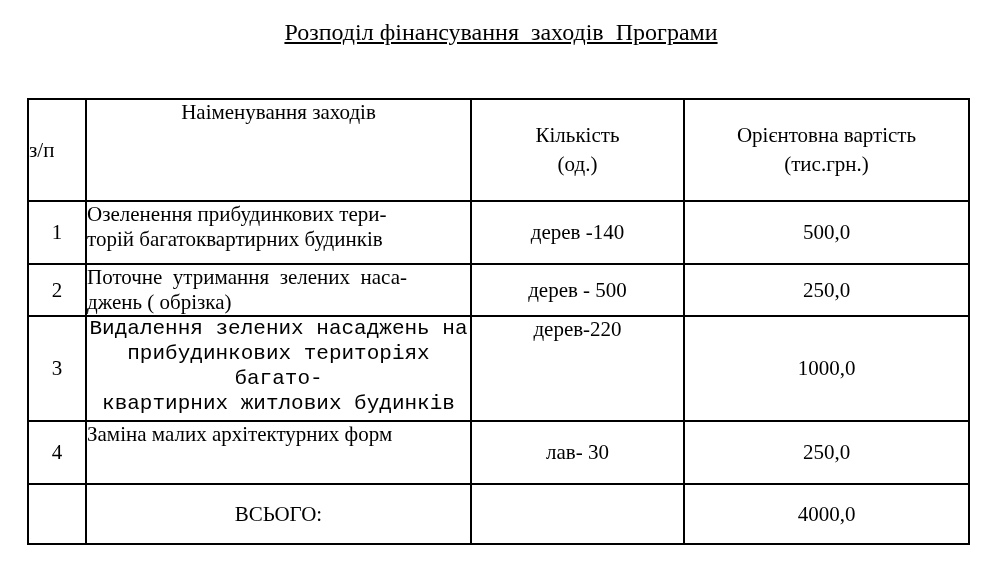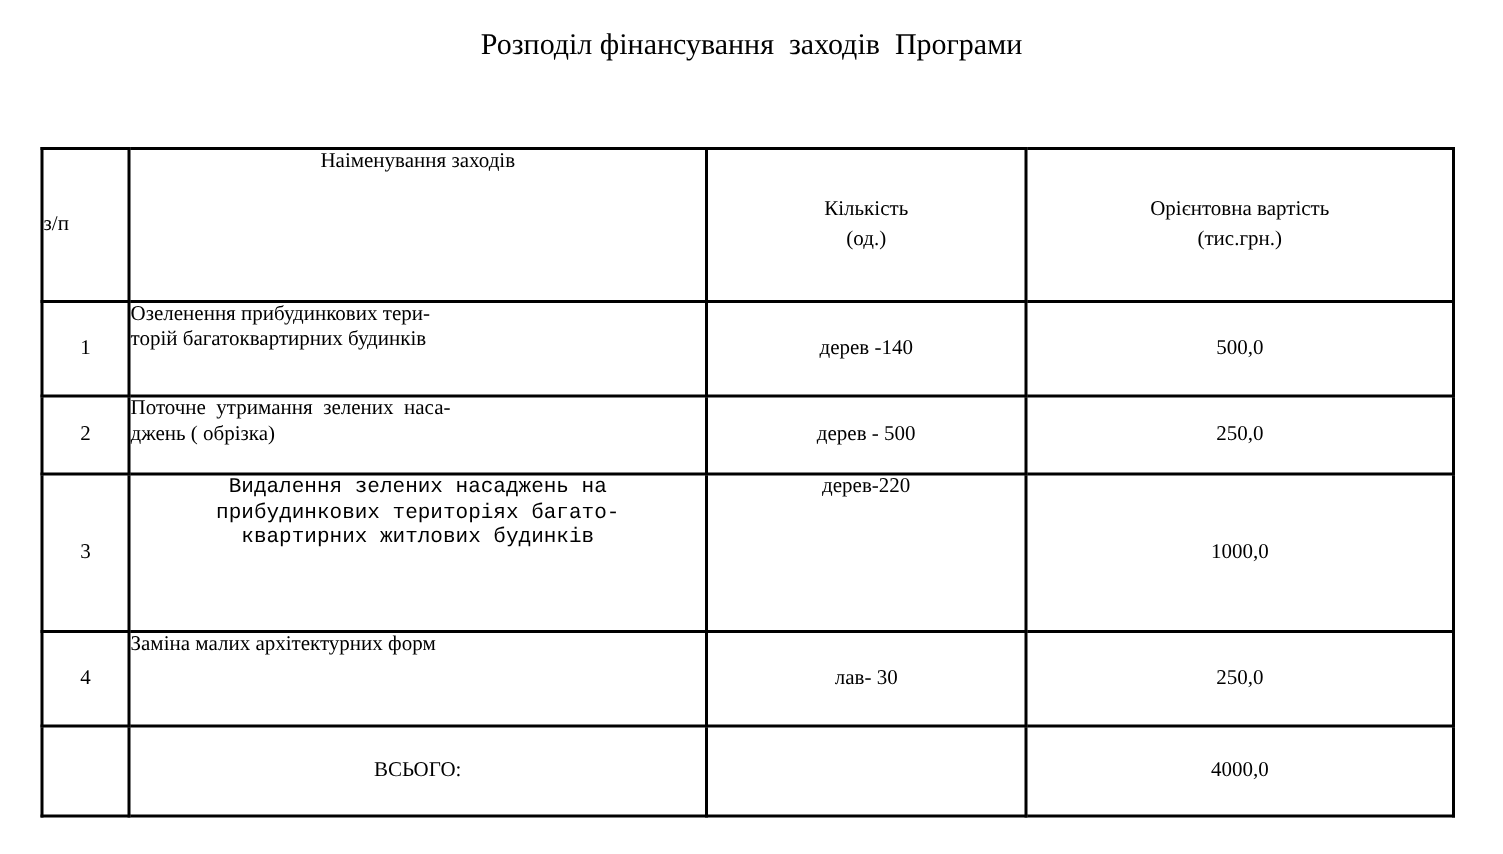--- a/index.html
+++ b/index.html
@@ -11,35 +11,36 @@
     color: #000000;
     font-family: "Liberation Serif", "DejaVu Serif", serif;
     overflow: hidden;
   }
   .doc-title {
     position: absolute;
     top: 19px;
     left: 0;
     right: 0;
     text-align: center;
-    font-size: 20px;
+    font-size: 24px;
     white-space: pre-wrap;
     color: #000000;
+    text-decoration: underline;
   }
   table.fin-table {
     position: absolute;
     left: 27px;
     top: 98px;
     width: 941px;
     border-collapse: collapse;
     table-layout: fixed;
   }
   table.fin-table td {
     border: 2px solid #000000;
-    font-size: 14px;
+    font-size: 21px;
     color: #000000;
     padding: 0;
     overflow: hidden;
   }
   tr.tr-header { height: 102px; }
   tr.tr-r1 { height: 63px; }
   tr.tr-r2 { height: 52px; }
   tr.tr-r3 { height: 105px; }
   tr.tr-r4 { height: 63px; }
   tr.tr-total { height: 60px; }

